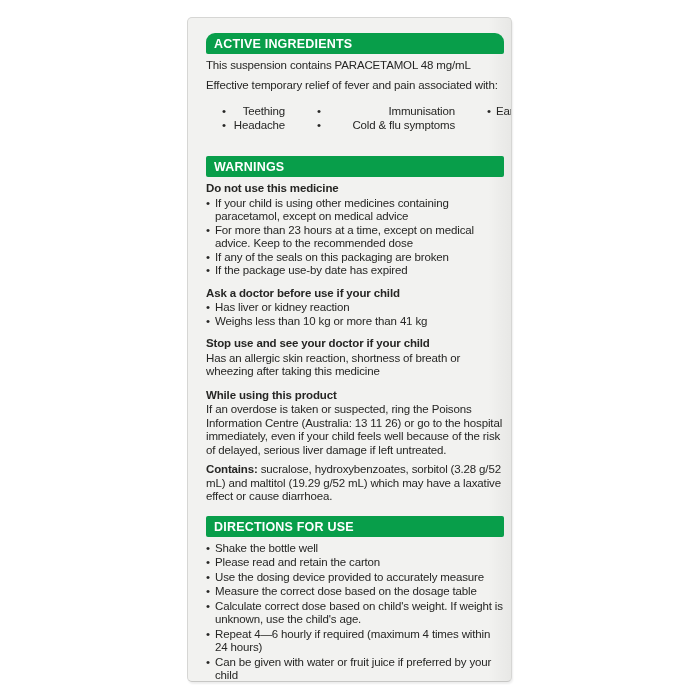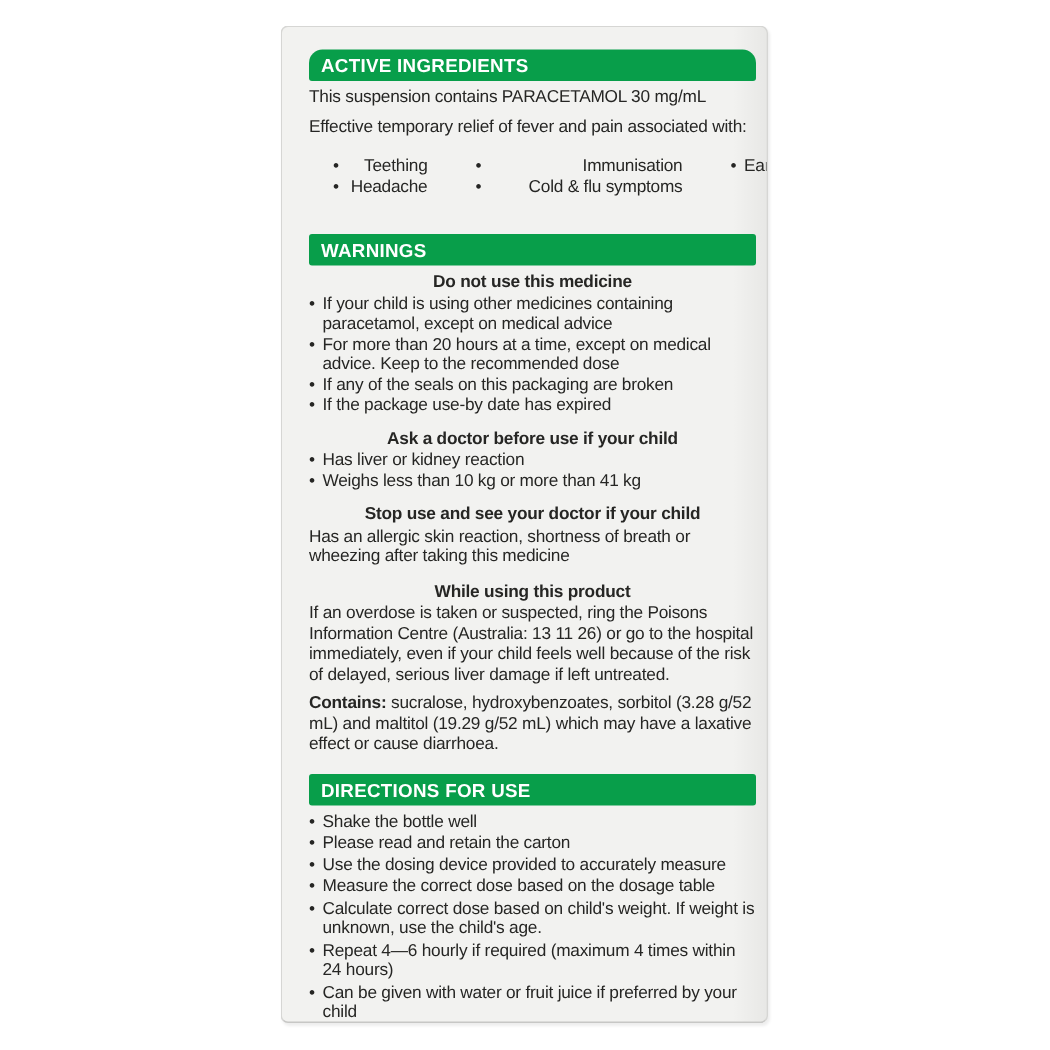--- a/index.html
+++ b/index.html
@@ -36,42 +36,42 @@
     flex: none;
   }
   .bar-first { border-radius: 9px 9px 2px 2px; margin-top: 0; }
   .body, li, .subhead {
     font-size: 11.5px;
     line-height: 13.5px;
     letter-spacing: -0.15px;
     color: #262624;
   }
   p.body { margin: 0 0 6px 0; }
-  .subhead { font-weight: bold; margin: 4px 0 1px 0; text-align: center; }
+  .subhead { font-weight: bold; margin: 4px 0 1px 0; }
   ul { margin: 0 0 5px 0; padding: 0; list-style: none; }
   li { padding-left: 9px; position: relative; }
   li::before { content: "\2022"; position: absolute; left: 0; }
   .cols { display: flex; margin: -3px 0 2px 0; }
   .cols ul { margin: 16px; text-align: right; }
   .col-1 { width: 63px; flex: none; }
   .col-2 { width: 138px; flex: none; }
   .col-3 { flex: 1; }
   .contains { margin-top: 4px; }
   .bold-inline { font-weight: bold; margin-right: 3px; text-align: center; }
   .directions-list li { margin-bottom: 1px; }
 </style>
 </head>
 <body>
 
 <div class="panel">
 
   <div class="bar bar-first">
     <span>ACTIVE INGREDIENTS</span>
   </div>
-  <p class="body">This suspension contains PARACETAMOL 30 mg/mL</p>
+  <p class="body">This suspension contains PARACETAMOL 48 mg/mL</p>
 
   <p class="body" style="margin-bottom:0;">Effective temporary relief of fever and pain associated with:</p>
   <div class="cols">
     <ul class="col-1">
       <li>Teething</li>
       <li>Headache</li>
     </ul>
     <ul class="col-2">
       <li>Immunisation</li>
       <li>Cold &amp; flu symptoms</li>
@@ -82,21 +82,21 @@
   </div>
 
   <div class="bar">
     <span>WARNINGS</span>
   </div>
 
   <div>
     <p class="subhead" style="margin-top:0;">Do not use this medicine</p>
     <ul>
       <li>If your child is using other medicines containing paracetamol, except on medical advice</li>
-      <li>For more than 20 hours at a time, except on medical advice. Keep to the recommended dose</li>
+      <li>For more than 23 hours at a time, except on medical advice. Keep to the recommended dose</li>
       <li>If any of the seals on this packaging are broken</li>
       <li>If the package use-by date has expired</li>
     </ul>
   </div>
 
   <div>
     <p class="subhead">Ask a doctor before use if your child</p>
     <ul>
       <li>Has liver or kidney reaction</li>
       <li>Weighs less than 10 kg or more than 41 kg</li>

